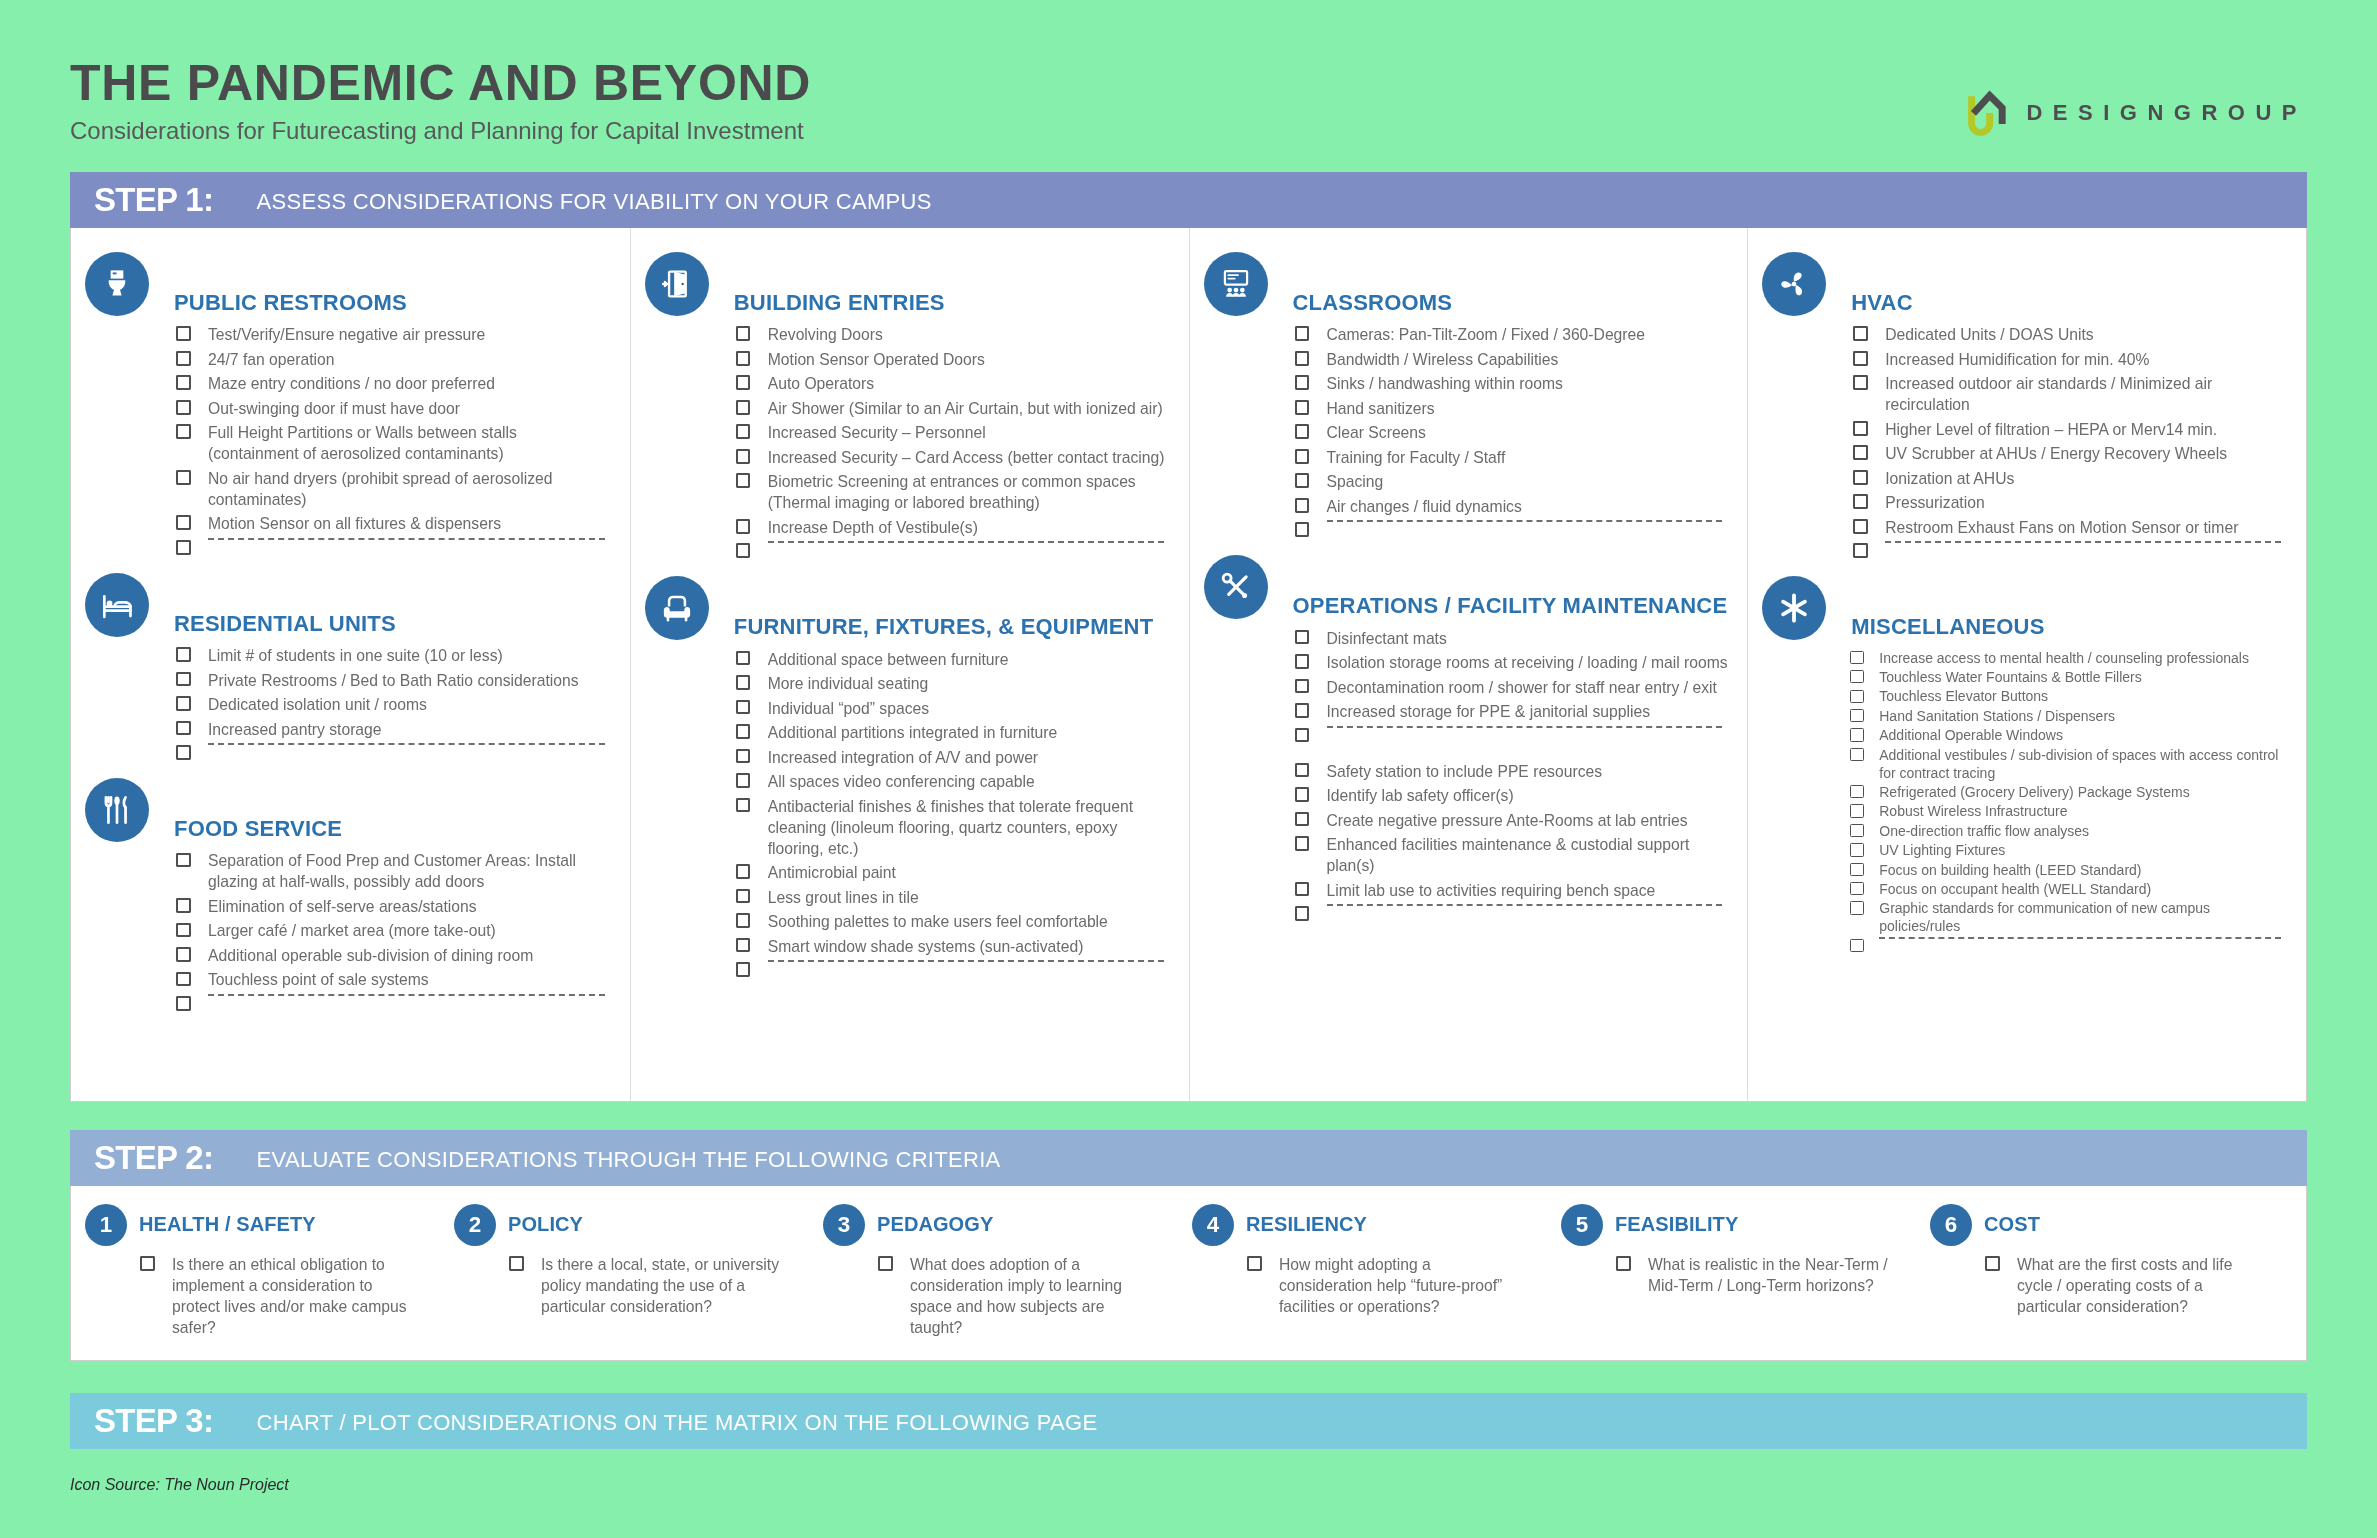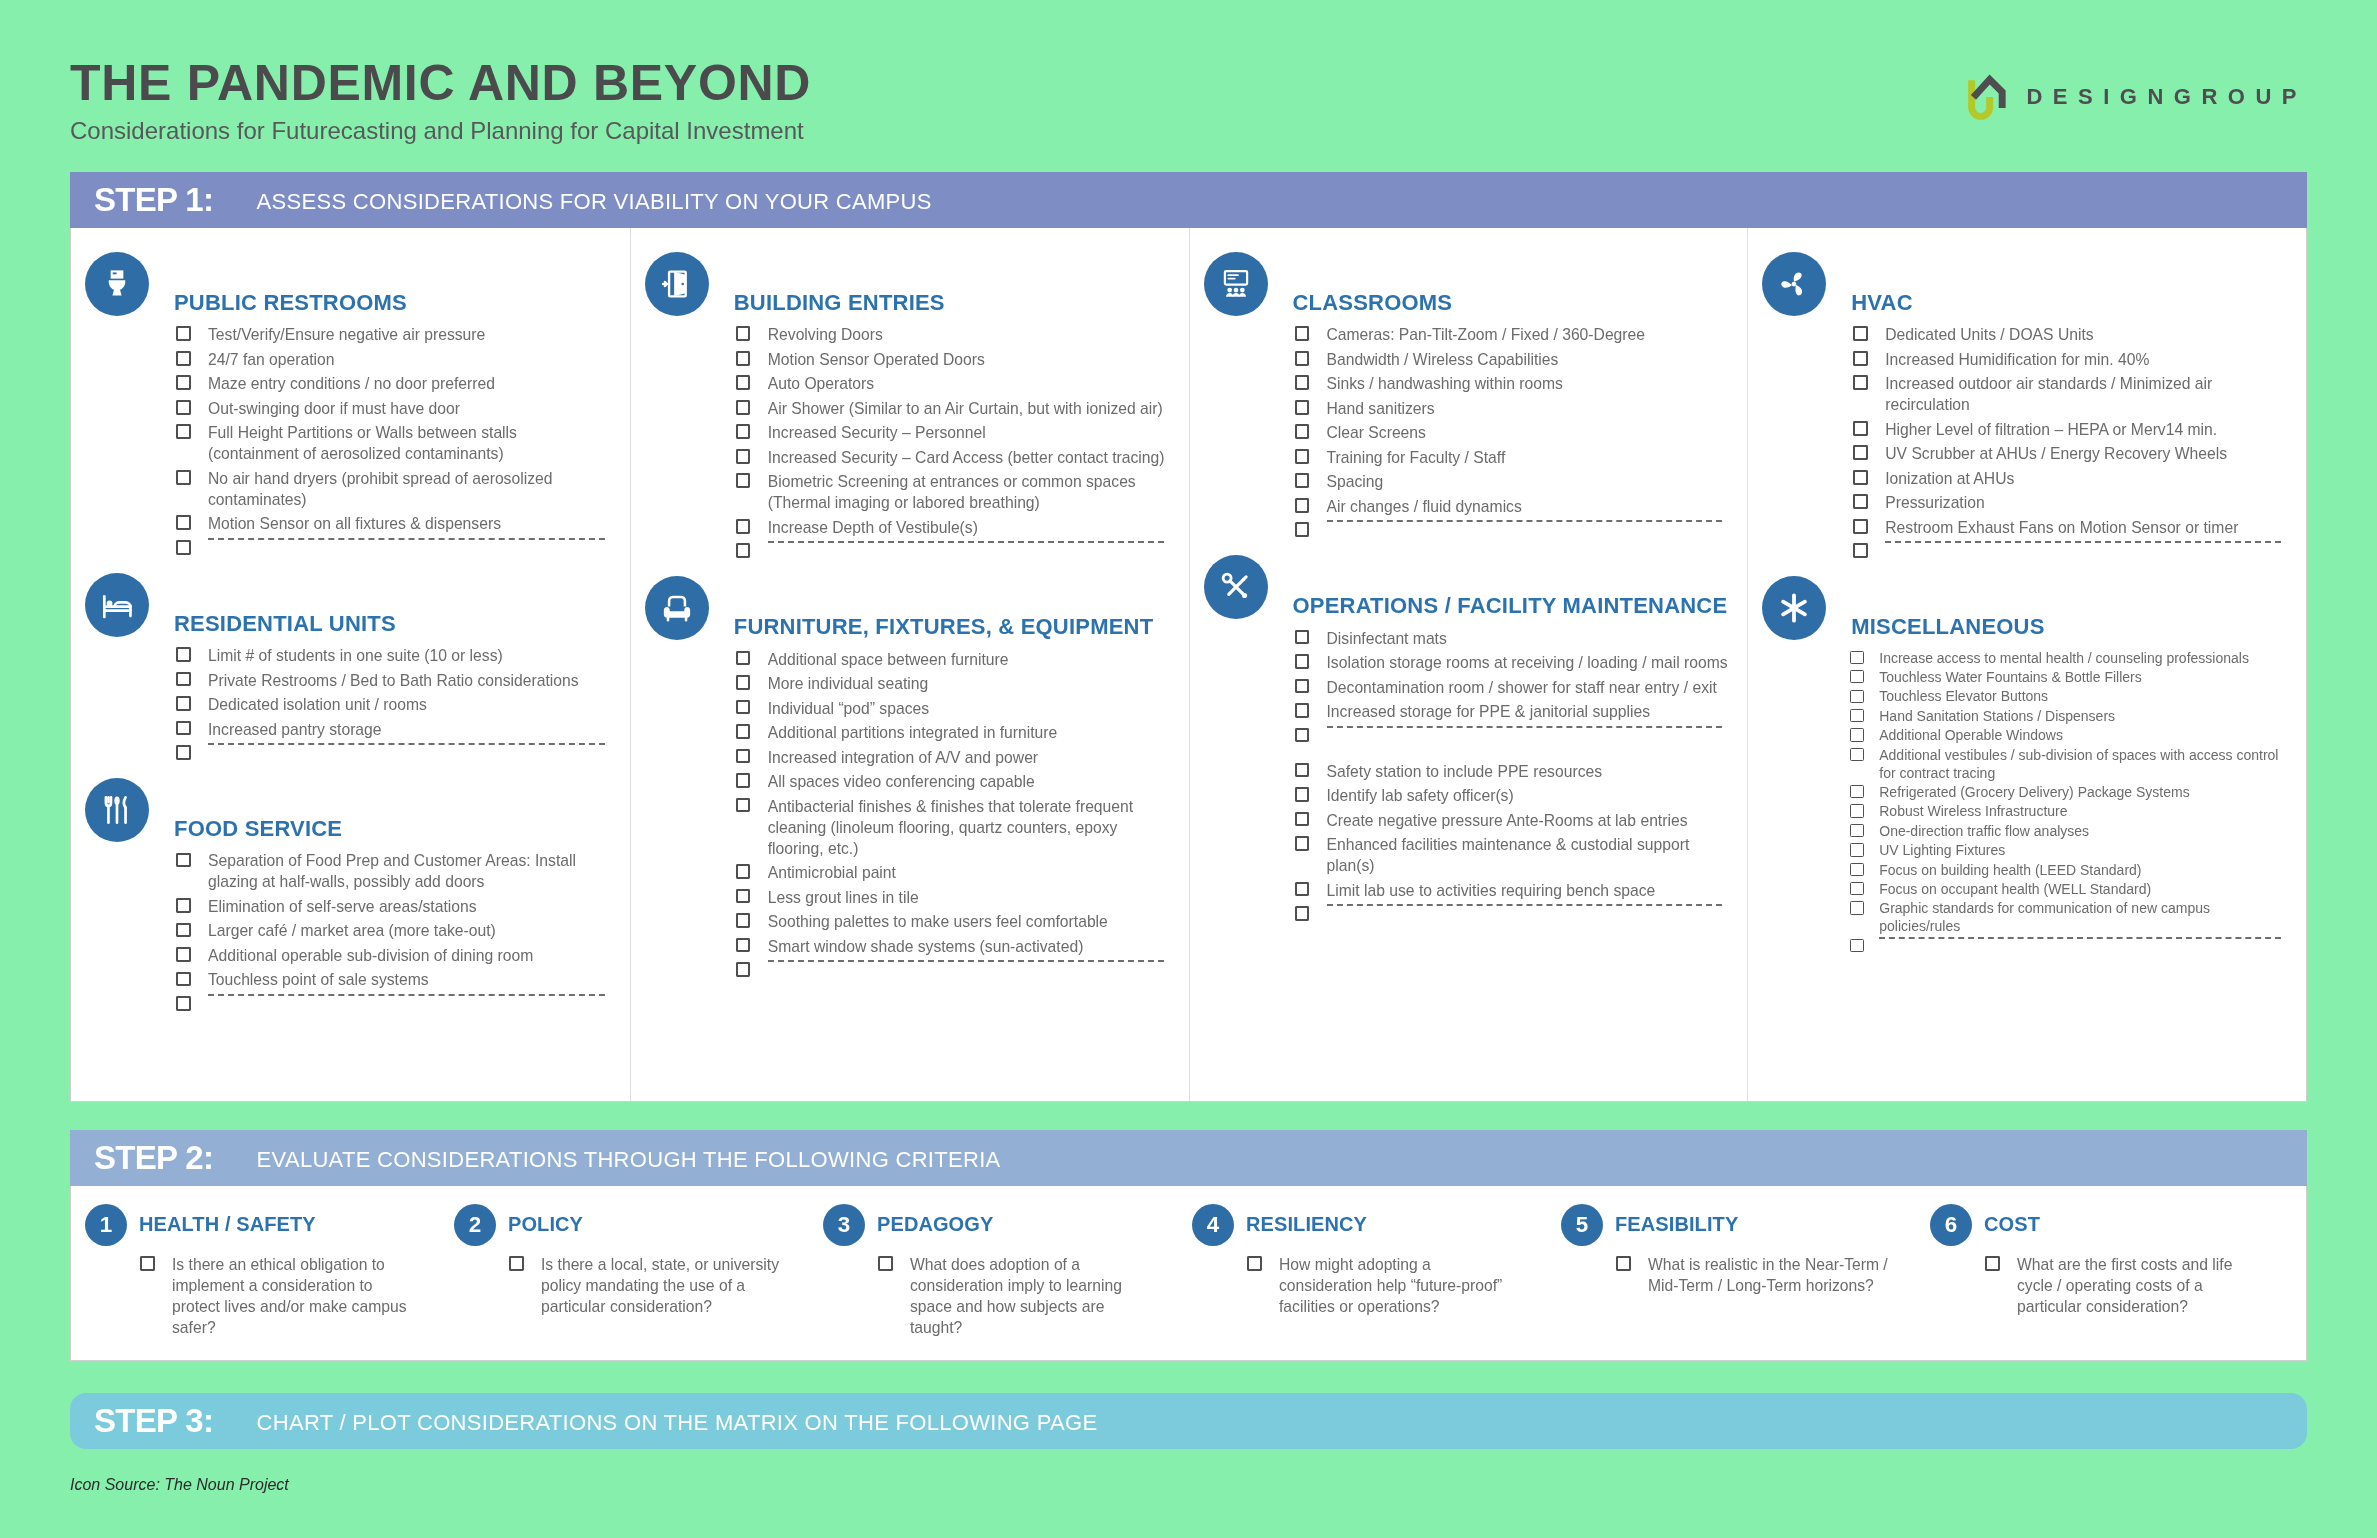--- a/index.html
+++ b/index.html
@@ -4,30 +4,30 @@
 <style>
   html,body{margin:0;padding:0;background:#ffffff;}
   body{width:2377px;height:1538px;overflow:hidden;font-family:"Liberation Sans",sans-serif;-webkit-font-smoothing:antialiased;}
   .page{width:2377px;height:1538px;position:relative;background:#86efac;}
   .content{padding:0 70px;}
 
   
   .page-header{padding-top:57px;position:relative;}
   .title{font-size:50px;font-weight:700;color:#4b4b4d;letter-spacing:0.7px;line-height:1.04;margin:0;}
   .subtitle{font-size:24px;color:#58585a;margin-top:8.4px;}
-  .logo{position:absolute;top:67px;right:0;display:flex;align-items:center;gap:18px;}
+  .logo{position:absolute;top:83px;right:0;display:flex;align-items:center;gap:18px;}
   .logo-text{font-size:22px;font-weight:700;color:#4e4e50;letter-spacing:10.5px;}
 
   
   .banner{height:56px;display:flex;align-items:center;padding-left:24px;box-sizing:border-box;margin-top:26.6px;gap:28px;}
   .banner .lbl{font-size:33px;font-weight:700;color:#fff;letter-spacing:-0.7px;}
   .banner .desc{font-size:22px;color:#fff;margin-left:15.4px;letter-spacing:0.3px;padding-top:4.2px;}
   .banner-1{background:#7e8ec4;}
   .banner-2{background:#93b0d4;margin-top:28px;}
-  .banner-3{background:#7ccbdc;margin-top:32px;border-radius:16px;}
+  .banner-3{background:#7ccbdc;margin-top:32px;}
 
   
   .step1-box{border:1.4px solid #cfcfcf;border-top:none;min-height:874px;box-sizing:border-box;
              display:grid;grid-template-columns:1fr 1fr 1fr 1fr;background:#fff;}
   .s1-col{padding:24px 18px 17px 14px;box-sizing:border-box;}
   .s1-col + .s1-col{border-left:1.4px solid #dedede;}
 
   .sec + .sec{margin-top:28px;}
   .sec-head{display:flex;align-items:flex-end;gap:25px;margin-bottom:8.4px;}
   .icon-circle{width:64px;height:64px;min-width:64px;border-radius:50%;background:#2f6da6;

